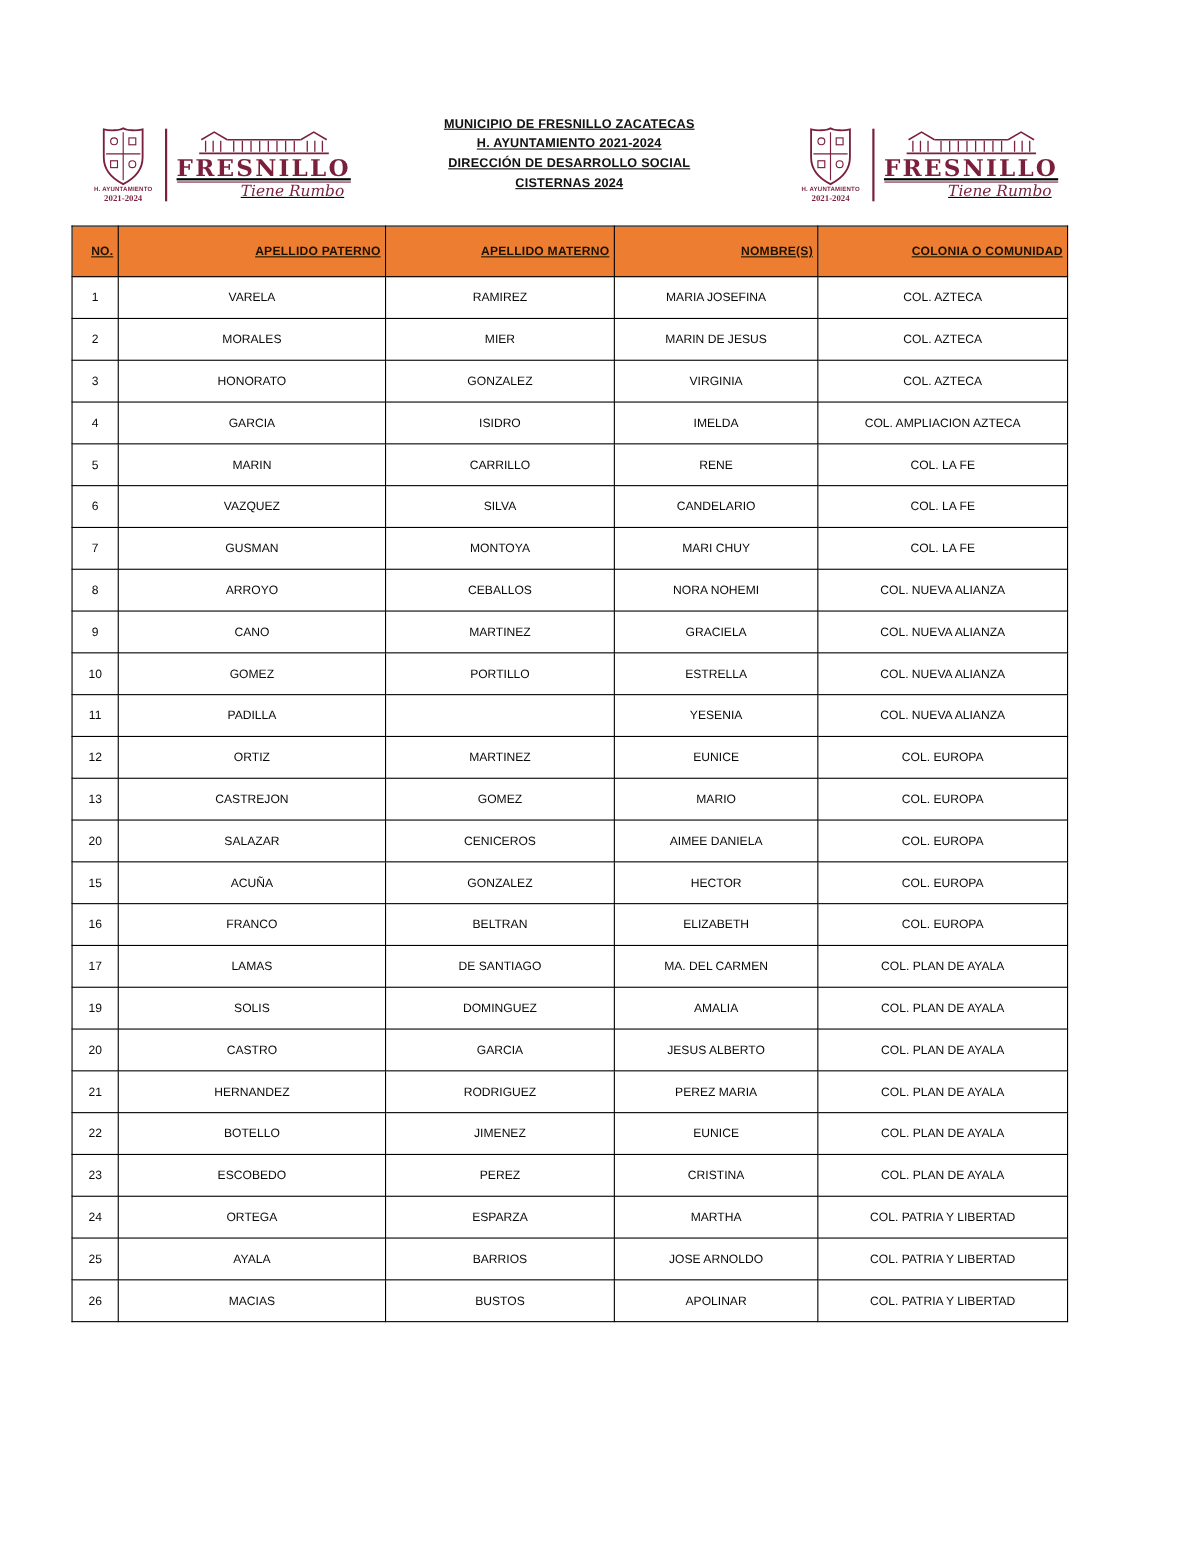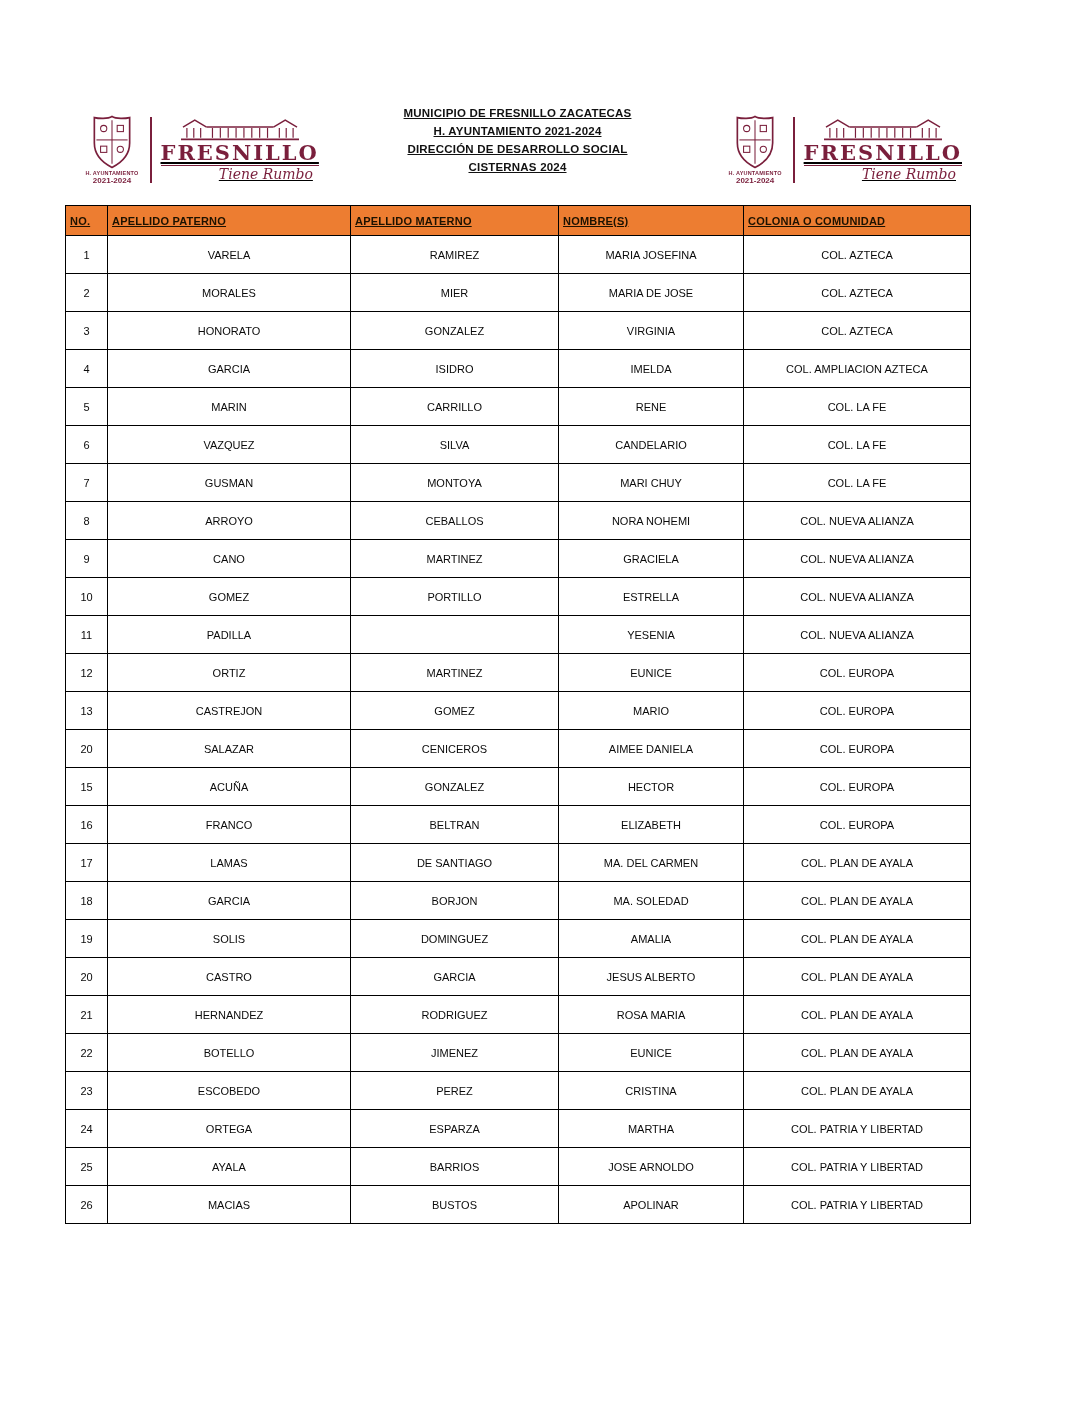--- a/index.html
+++ b/index.html
@@ -25,21 +25,21 @@
     text-decoration:underline; color:#111;
     letter-spacing:.2px;
   }
 
   .logo { position:absolute; display:flex; align-items:center; gap:9px; height:88px; }
   .logo-left  { left:18px;  top:2px; }
   .logo-right { right:8px;  top:2px; }
 
   .crest-wrap { display:flex; flex-direction:column; align-items:center; width:58px; }
   .crest-caption-top  { font-size:5.5px; color:#7a1f3c; font-weight:bold; letter-spacing:.2px; margin-top:1px; white-space:nowrap;}
-  .crest-caption-years{ font-size:8px;  color:#7a1f3c; font-weight:bold; }
+  .crest-caption-years{ font-size:8px;  color:#7a1f3c; font-weight:bold;font-family:Liberation Serif, serif; }
 
   .logo-divider { width:1.5px; height:66px; background:#7a1f3c; }
 
   .wordmark-wrap { display:flex; flex-direction:column; align-items:center;text-decoration:underline; }
   .wordmark {
     font-family:"DejaVu Serif","Liberation Serif",serif;
     font-weight:bold; font-size:21px; letter-spacing:2px;
     color:#7a1f3c; line-height:22px; white-space:nowrap;
   }
   .wordmark-rule { width:100%; height:1px; background:#7a1f3c; margin:1px 0 1px 0; }
@@ -51,25 +51,25 @@
 
   
   table.doc-table {
     position:absolute; top:205px; left:65px; width:905px;
     border-collapse:collapse; table-layout:fixed;
     background:#fff;
   }
   .doc-table th {
     background:#ed7d31;
     border:1px solid #000;
-    height:30px;
+    height:46px;
     font-size:11px; font-weight:bold;
     text-decoration:underline;
     color:#1d1200;
-    text-align:left; vertical-align:middle;
+    text-align:right; vertical-align:middle;
     padding:2px 4px;
     letter-spacing:.2px;
   }
   .doc-table td {
     border:1px solid #000;
     height:38px;
     font-size:11px;
     text-align:center; vertical-align:middle;
     padding:2px 6px;
     color:#0a0a0a;
@@ -200,21 +200,21 @@
         <td>1</td>
         <td>VARELA</td>
         <td>RAMIREZ</td>
         <td>MARIA JOSEFINA</td>
         <td>COL. AZTECA</td>
       </tr>
       <tr>
         <td>2</td>
         <td>MORALES</td>
         <td>MIER</td>
-        <td>MARIA DE JOSE</td>
+        <td>MARIN DE JESUS</td>
         <td>COL. AZTECA</td>
       </tr>
       <tr>
         <td>3</td>
         <td>HONORATO</td>
         <td>GONZALEZ</td>
         <td>VIRGINIA</td>
         <td>COL. AZTECA</td>
       </tr>
       <tr>
@@ -309,45 +309,38 @@
         <td>COL. EUROPA</td>
       </tr>
       <tr>
         <td>17</td>
         <td>LAMAS</td>
         <td>DE SANTIAGO</td>
         <td>MA. DEL CARMEN</td>
         <td>COL. PLAN DE AYALA</td>
       </tr>
       <tr>
-        <td>18</td>
-        <td>GARCIA</td>
-        <td>BORJON</td>
-        <td>MA. SOLEDAD</td>
-        <td>COL. PLAN DE AYALA</td>
-      </tr>
-      <tr>
         <td>19</td>
         <td>SOLIS</td>
         <td>DOMINGUEZ</td>
         <td>AMALIA</td>
         <td>COL. PLAN DE AYALA</td>
       </tr>
       <tr>
         <td>20</td>
         <td>CASTRO</td>
         <td>GARCIA</td>
         <td>JESUS ALBERTO</td>
         <td>COL. PLAN DE AYALA</td>
       </tr>
       <tr>
         <td>21</td>
         <td>HERNANDEZ</td>
         <td>RODRIGUEZ</td>
-        <td>ROSA MARIA</td>
+        <td>PEREZ MARIA</td>
         <td>COL. PLAN DE AYALA</td>
       </tr>
       <tr>
         <td>22</td>
         <td>BOTELLO</td>
         <td>JIMENEZ</td>
         <td>EUNICE</td>
         <td>COL. PLAN DE AYALA</td>
       </tr>
       <tr>

